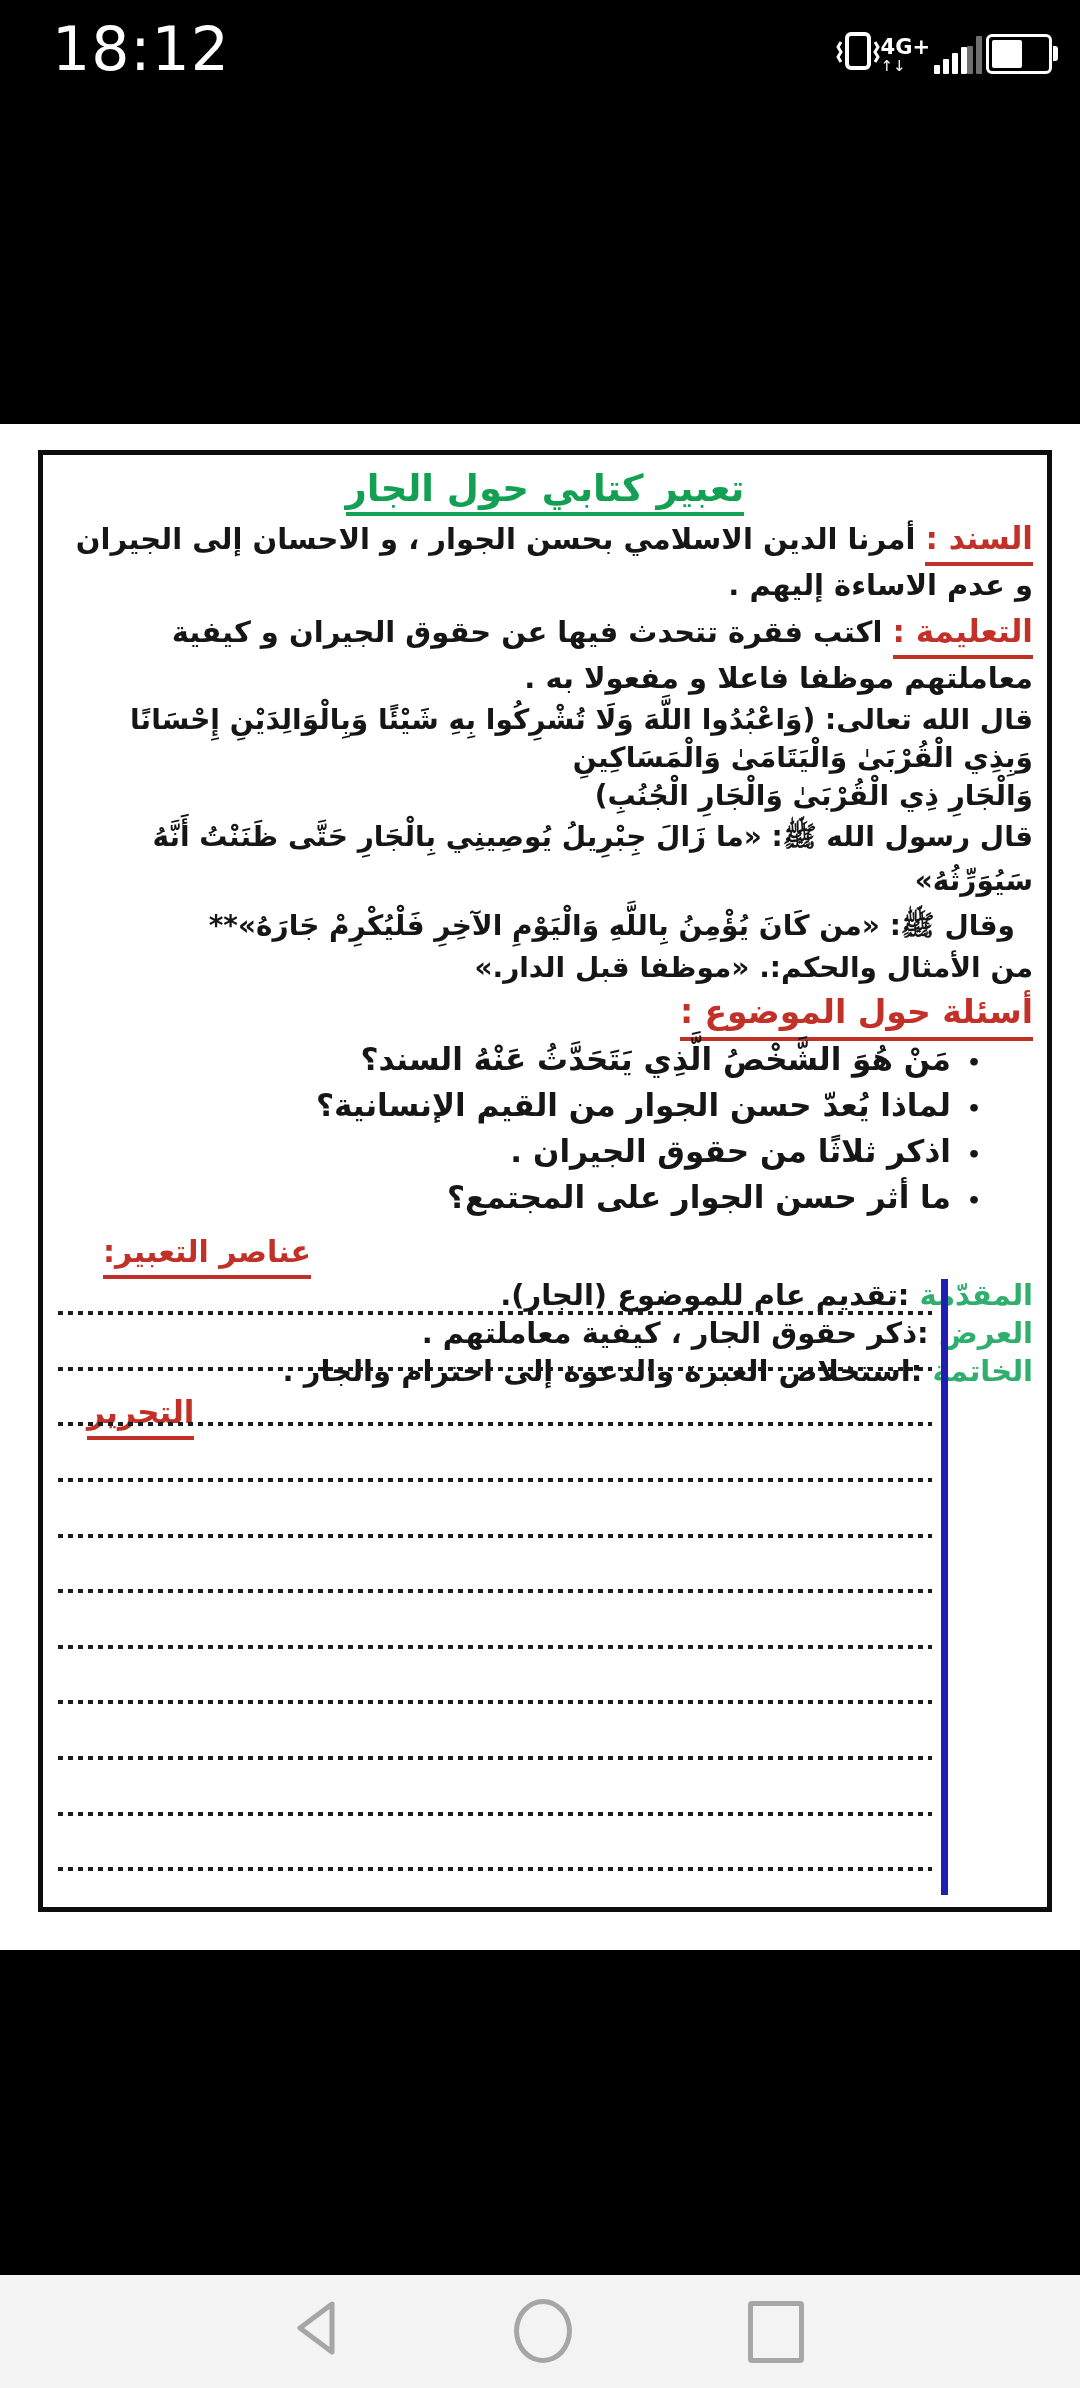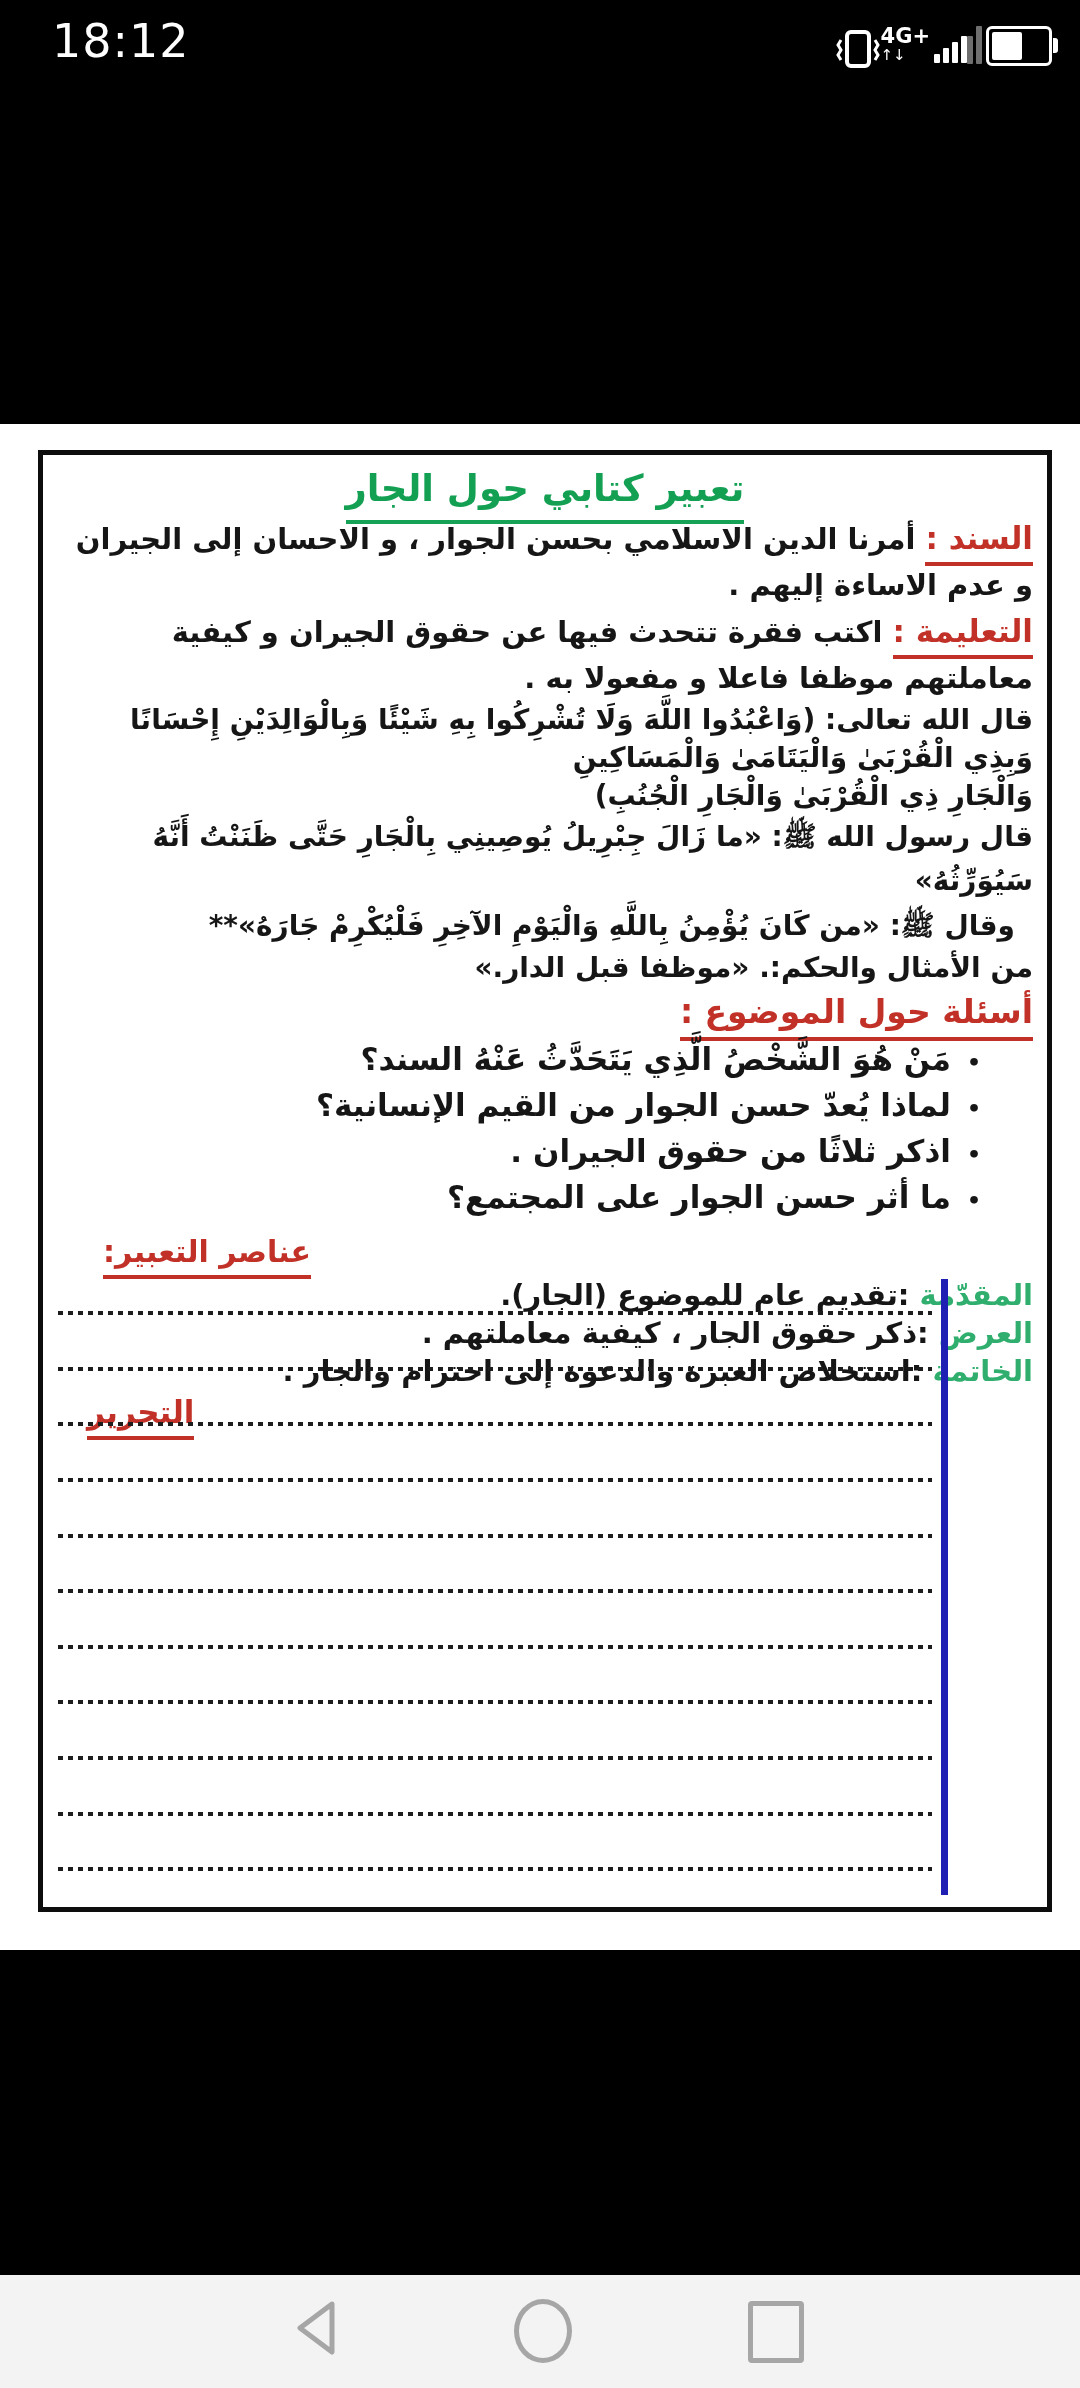--- a/index.html
+++ b/index.html
@@ -3,22 +3,22 @@
 <meta charset="utf-8">
 <style>
   html,body { margin:0; padding:0; background:#000; }
   .screen {
     position:relative; width:1080px; height:2388px; overflow:hidden;
     background:#000; font-family:"DejaVu Sans", sans-serif;
   }
 
   
   .status-bar { position:absolute; top:0; left:0; width:1080px; height:95px; background:#000; }
-  .sb-time { position:absolute; left:52px; top:14px; color:#fff; font-size:46px; letter-spacing:1px; }
-  .sb-icons { position:absolute; right:28px; top:26px; display:flex; align-items:flex-start; height:48px; }
+  .sb-time { position:absolute; left:52px; top:14px; color:#fff; font-size:60px; letter-spacing:1px; }
+  .sb-icons { position:absolute; right:28px; top:26px; display:flex; align-items:flex-end; height:48px; }
   .vib-svg { display:block; }
   .net { display:flex; align-items:flex-end; gap:4px; }
   .net-col { display:flex; flex-direction:column; align-items:flex-start; line-height:1; }
   .net-type { color:#fff; font-size:21px; font-weight:bold; }
   .net-arrows { color:#fff; font-size:15px; margin-top:1px; }
   .bars { display:flex; align-items:flex-end; gap:3px; }
   .bar { width:6px; background:#fff; border-radius:1px; }
   .bar.dim { background:#6f6f6f; }
   .battery { position:relative; width:60px; height:34px; border:3px solid #fff; border-radius:6px; margin-left:4px; }
   .battery .fill { position:absolute; left:3px; top:3px; bottom:3px; width:30px; background:#fff; border-radius:2px; }
@@ -30,21 +30,21 @@
     position:absolute; top:26px; left:38px; width:1014px; height:1462px;
     border:5px solid #0d0d0d; box-sizing:border-box; background:#fff;
     direction:rtl; text-align:right; color:#161616;
     padding:8px 14px 0 14px; overflow:hidden;
   }
   .doc * { font-weight:bold; }
 
   .title-row { text-align:center; height:48px; margin-top:4px; }
   .doc-title {
     color:#13a053; font-size:37px;
-    border-bottom:4px solid #15a257; padding-bottom:10px;
+    border-bottom:4px solid #15a257; padding-bottom:2px;
   }
 
   .ln { font-size:29px; line-height:46px; }
   .red-label {
     color:#c23128; font-size:31px;
     border-bottom:4px solid #c23128; padding-bottom:6px;
   }
   .ln-sanad, .ln-taalima { line-height:46px; }
   .ln-shawahid { line-height:42px; }
   .ln-quran { font-size:28px; line-height:38px; }

